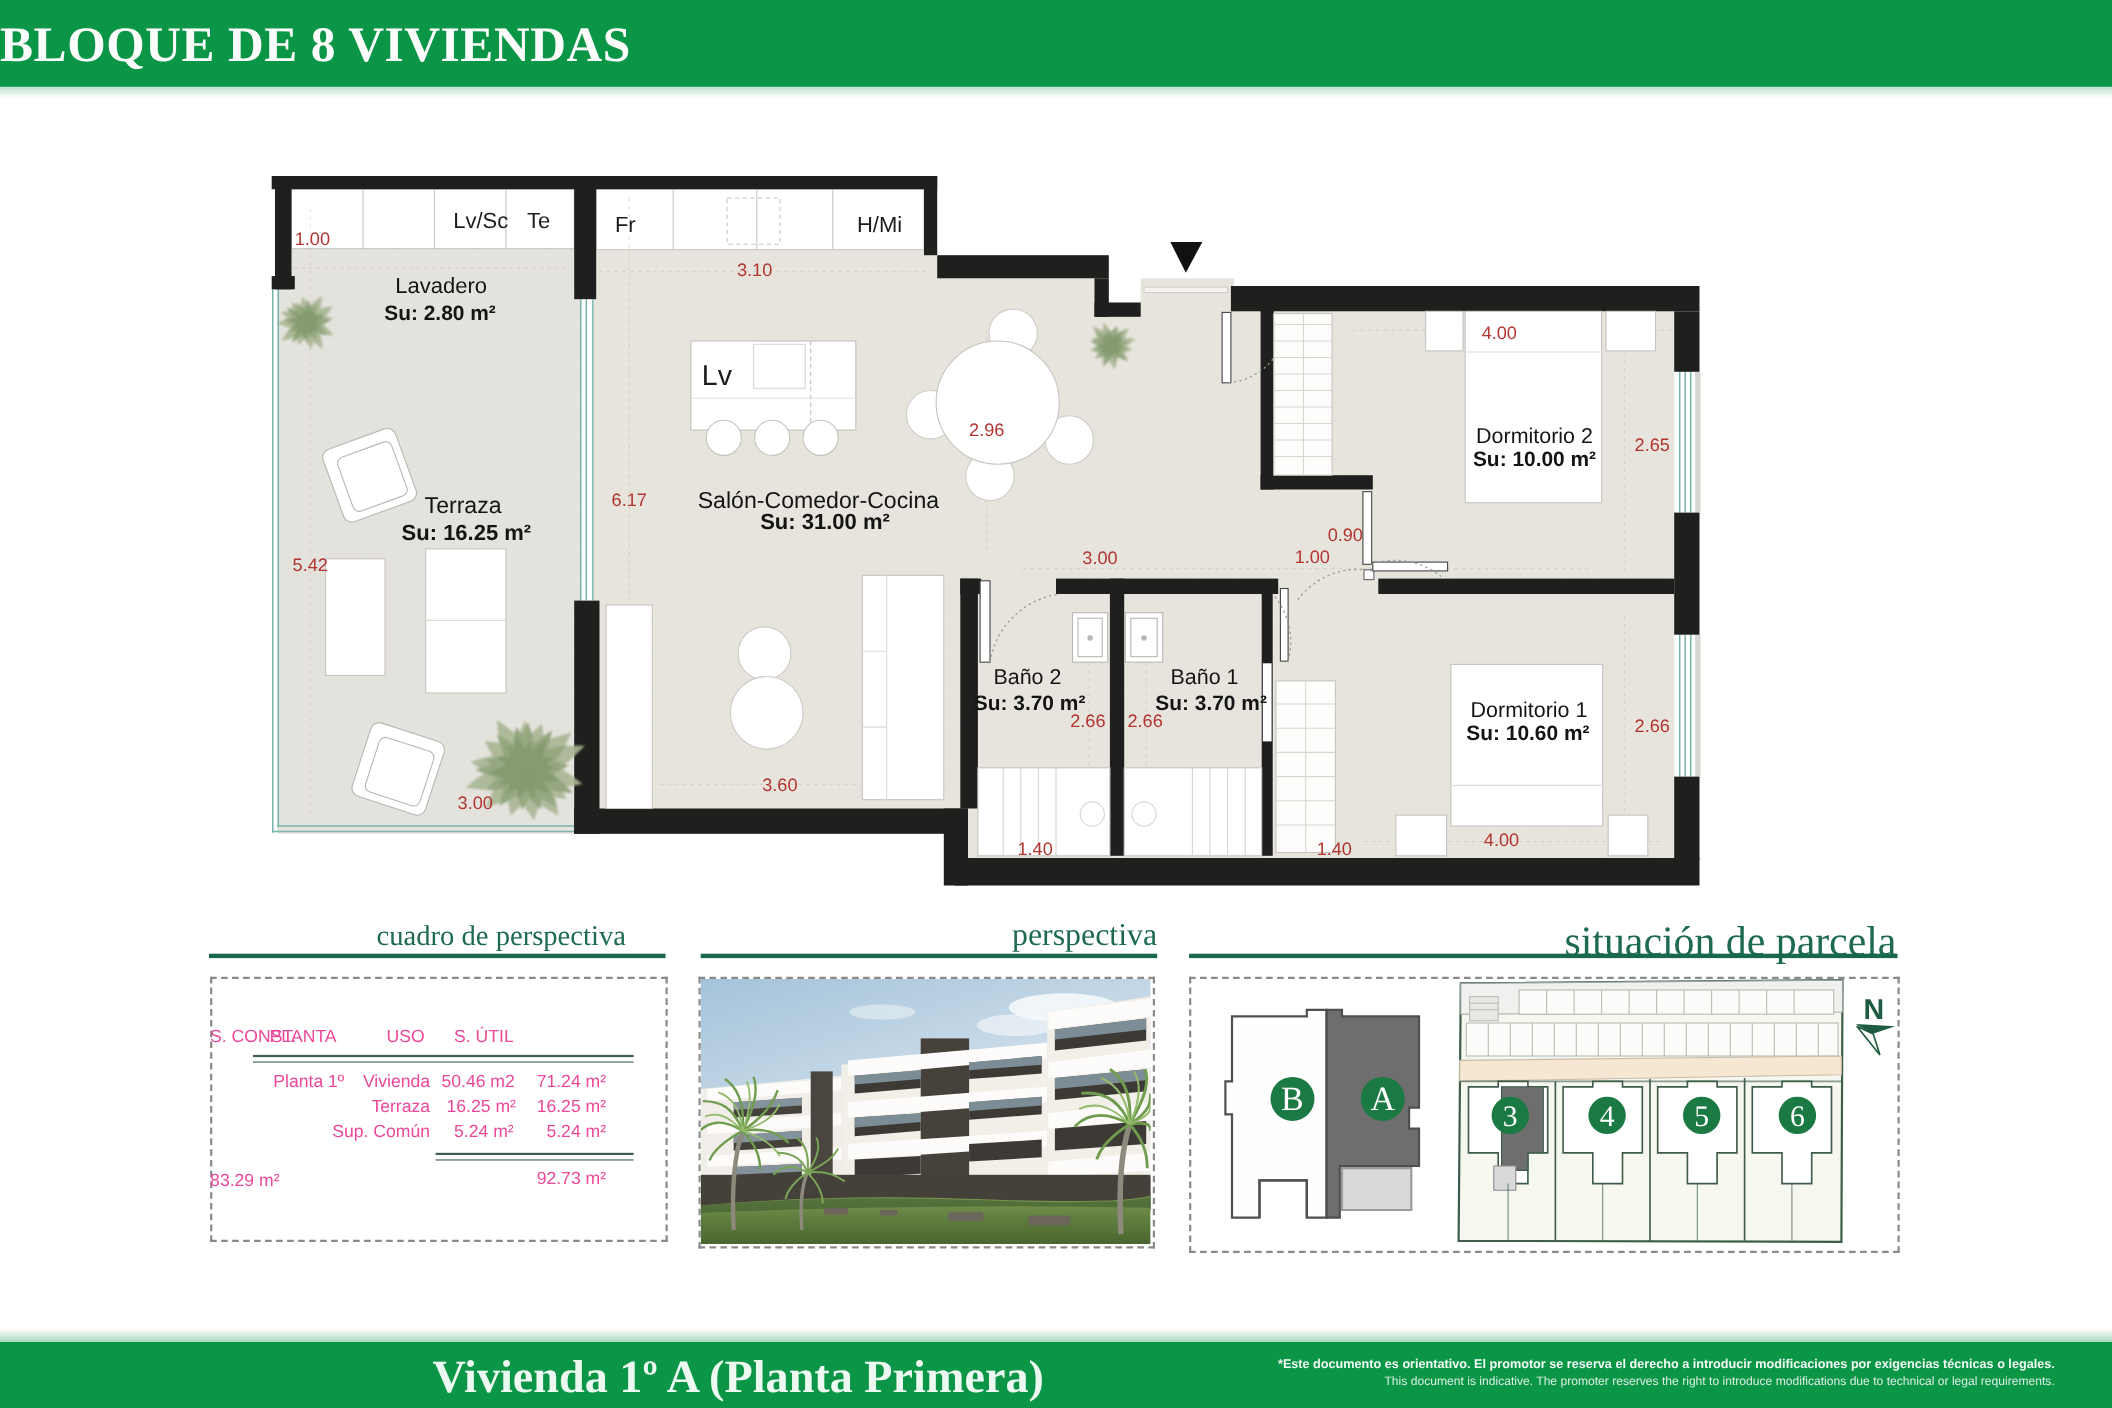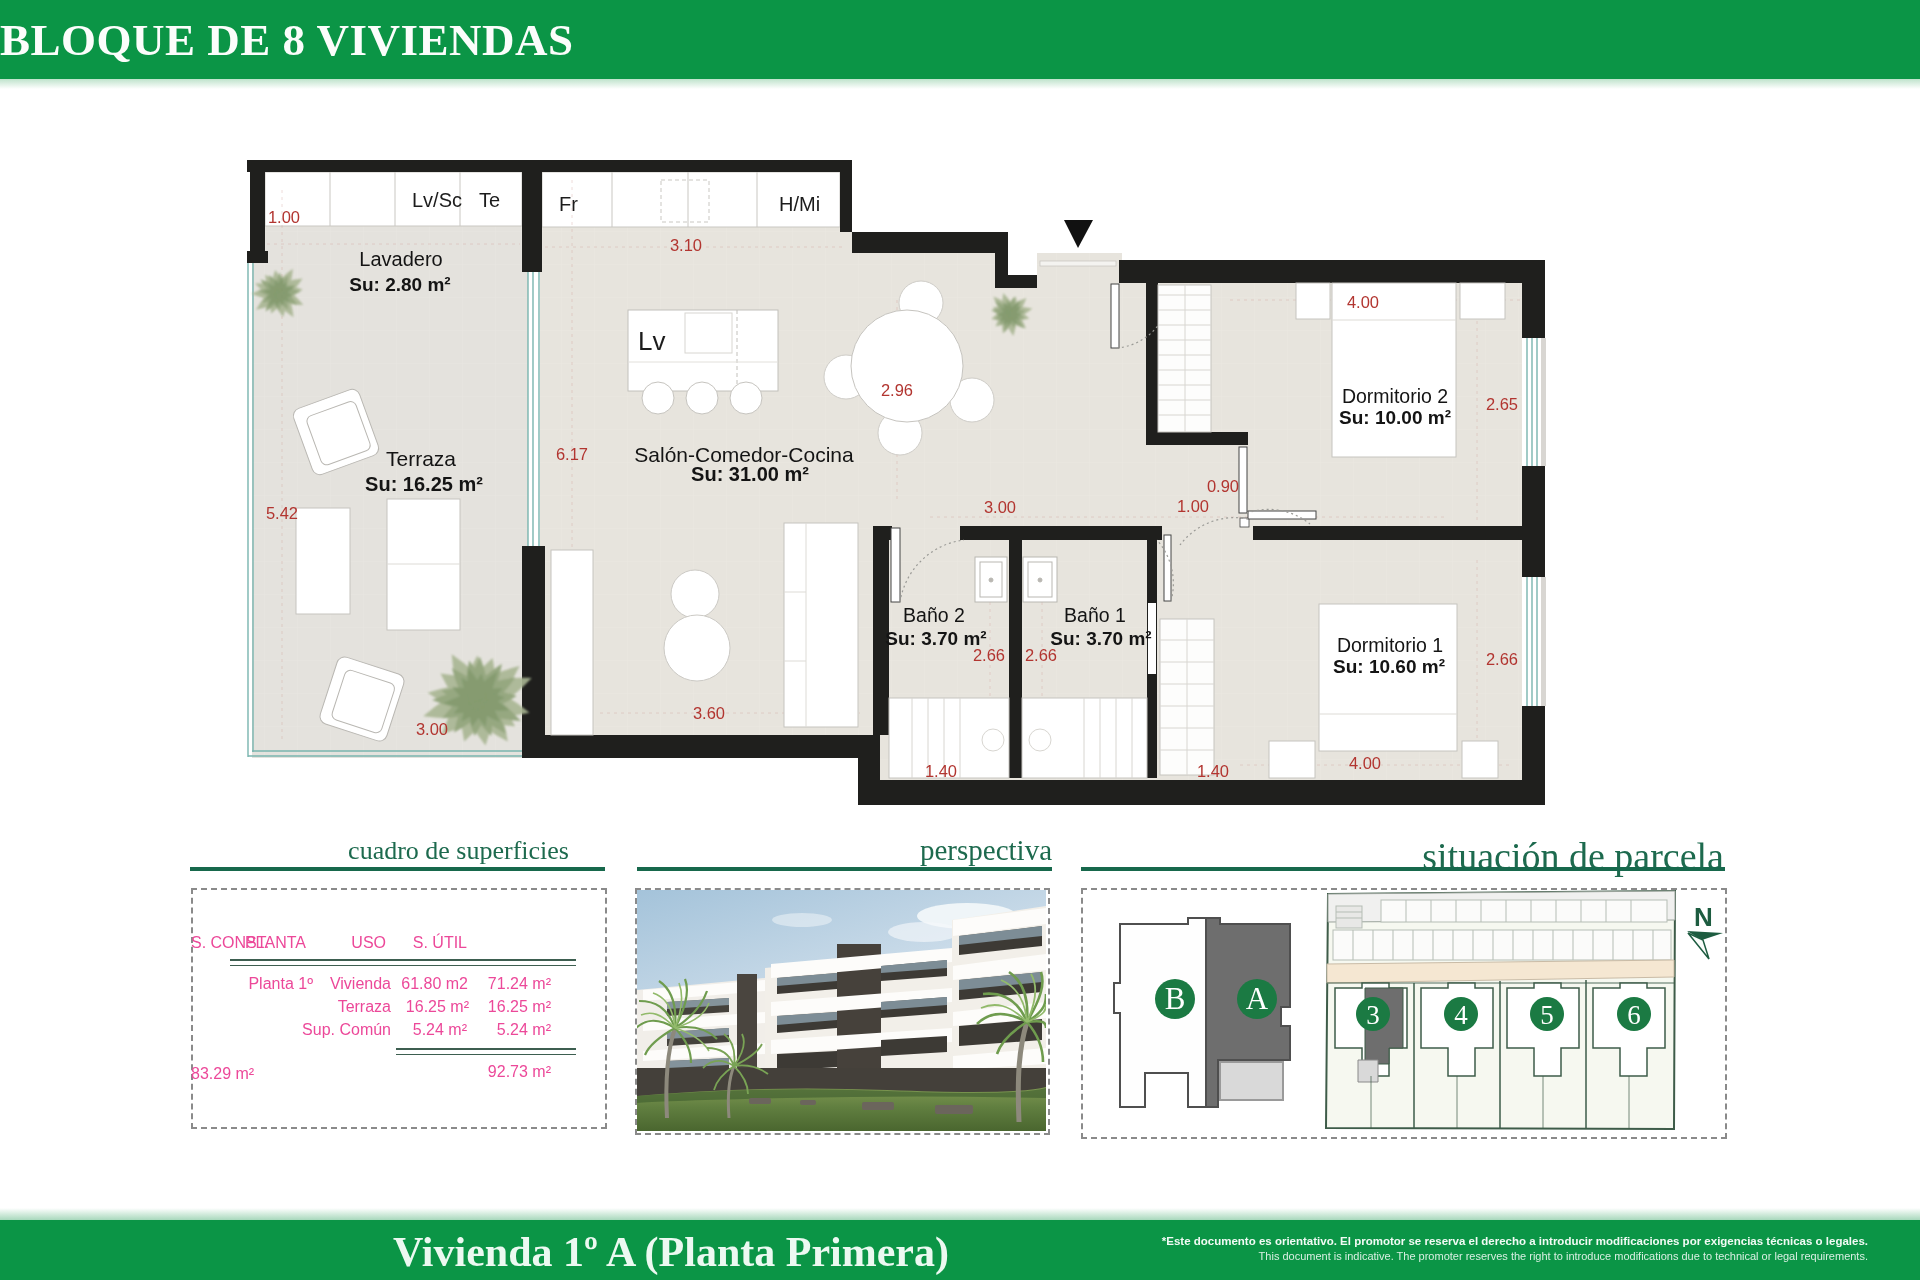--- a/index.html
+++ b/index.html
@@ -443,38 +443,38 @@
  <text x="709" y="719">3.60</text>
  <text x="989" y="661">2.66</text>
  <text x="1041" y="661">2.66</text>
  <text x="1502" y="665">2.66</text>
  <text x="941" y="777">1.40</text>
  <text x="1213" y="777">1.40</text>
  <text x="1365" y="769">4.00</text>
 </g>
 </svg>
 
-<div class="abs hdr" style="left:190px;top:836px;width:379px;font-size:26px;">cuadro de superficies</div>
+<div class="abs hdr" style="left:190px;top:836px;width:379px;font-size:26px;">cuadro de perspectiva</div>
 
 <div class="abs hline" style="left:190px;top:867px;width:415px;"></div>
 
 <div class="abs dashbox" style="left:191px;top:888px;width:412px;height:237px;"></div>
 
 <div class="abs" style="left:191px;top:888px;width:412px;height:237px;color:#ec4899;font-size:16px;">
 
  <div class="abs" style="left:0;top:46px;width:115px;text-align:right;">PLANTA</div>
  <div class="abs" style="left:0;top:46px;width:195px;text-align:right;">USO</div>
  <div class="abs" style="left:0;top:46px;width:276px;text-align:right;white-space:nowrap;">S. ÚTIL</div>
  <div class="abs" style="left:0;top:46px;width:370px;text-align:left;white-space:nowrap;">S. CONST.</div>
 
  <div class="abs" style="left:39px;top:71px;width:346px;height:4px;border-top:2px solid #3d5e50;border-bottom:1.5px solid #3d5e50;"></div>
 
  <div class="abs" style="left:0;top:87px;width:122px;text-align:right;white-space:nowrap;">Planta 1º</div>
  <div class="abs" style="left:0;top:87px;width:200px;text-align:right;">Vivienda</div>
- <div class="abs" style="left:0;top:87px;width:277px;text-align:right;white-space:nowrap;">61.80 m2</div>
+ <div class="abs" style="left:0;top:87px;width:277px;text-align:right;white-space:nowrap;">50.46 m2</div>
  <div class="abs" style="left:0;top:87px;width:360px;text-align:right;white-space:nowrap;">71.24 m²</div>
 
  <div class="abs" style="left:0;top:110px;width:200px;text-align:right;">Terraza</div>
  <div class="abs" style="left:0;top:110px;width:278px;text-align:right;white-space:nowrap;">16.25 m²</div>
  <div class="abs" style="left:0;top:110px;width:360px;text-align:right;white-space:nowrap;">16.25 m²</div>
 
  <div class="abs" style="left:0;top:133px;width:200px;text-align:right;white-space:nowrap;">Sup. Común</div>
  <div class="abs" style="left:0;top:133px;width:276px;text-align:right;white-space:nowrap;">5.24 m²</div>
  <div class="abs" style="left:0;top:133px;width:360px;text-align:right;white-space:nowrap;">5.24 m²</div>
 

